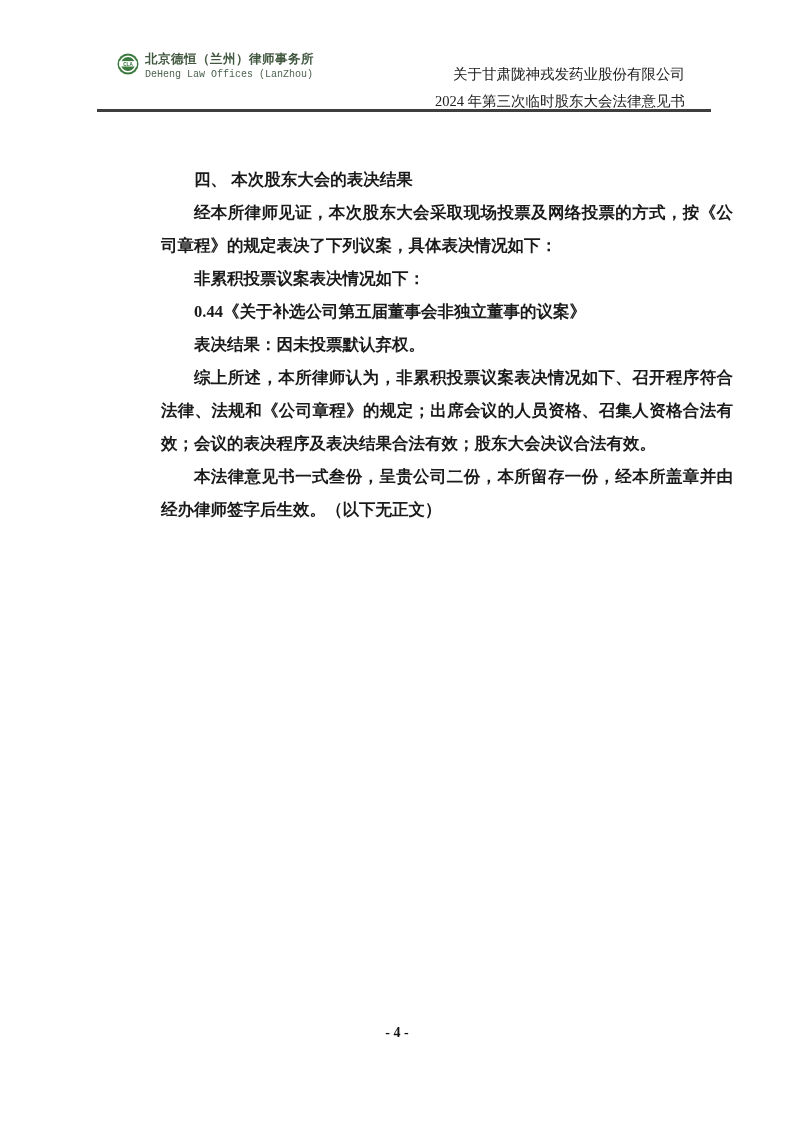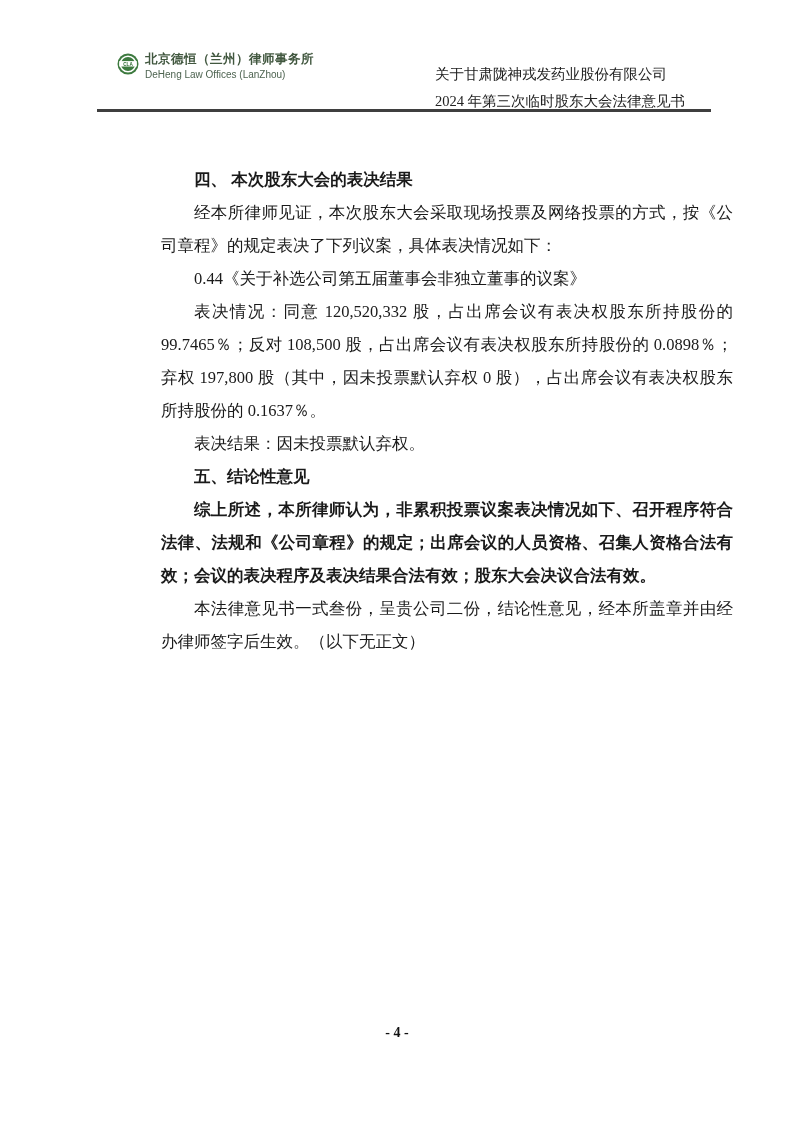--- a/index.html
+++ b/index.html
@@ -17,38 +17,38 @@
     position:absolute;top:52px;left:117px;
     display:flex;align-items:flex-start;gap:6px;
   }
   .seal{flex:0 0 auto;margin-top:1px;}
   .firm-names{display:flex;flex-direction:column;line-height:1.25;}
   .firm-cn{
     font-family:"Liberation Sans","DejaVu Sans",sans-serif;
     font-size:12.5px;font-weight:bold;color:#41573f;letter-spacing:.5px;
   }
   .firm-en{
-    font-family:Liberation Sans, sans-serif;
+    font-family:Liberation Mono, monospace;
     font-size:10px;color:#4d6350;margin-top:1px;
   }
   .doc-titles{
     position:absolute;top:61px;right:109px;
-    text-align:left;font-size:14.5px;line-height:27px;color:#222;
+    text-align:right;font-size:14.5px;line-height:27px;color:#222;
   }
   .header-rule{
     position:absolute;top:109px;left:97px;width:614px;height:3px;
     background:#3f3f3f;
   }
   
   .doc-body{
     position:absolute;top:163px;left:113px;width:572px;margin-left:48px;
   }
   .doc-body p, .doc-body h2{
     margin:0;font-size:16.5px;line-height:33px;
-    text-align:justify;text-indent:2em;
+    text-align:justify;text-indent:2em;font-weight:bold;
   }
   h2.sec-heading{font-weight:bold;text-align:left;}
   .p-intro{margin-top:9px;}
   .p-noncumulative{margin-top:7px;}
   .p-proposal{margin-top:7px;}
   .p-vote-all{margin-top:9px;}
   .p-vote-minor{margin-top:7px;}
   .p-result{margin-top:7px;}
   .p-conclusion{margin-top:5px;line-height:43px;}
   .sec5-heading{margin-top:40px;}
@@ -84,26 +84,25 @@
     <div class="doc-titles">
       <div>关于甘肃陇神戎发药业股份有限公司</div>
       <div>2024 年第三次临时股东大会法律意见书</div>
     </div>
     <div class="header-rule"></div>
   </div>
 
   <div class="doc-body">
     <h2 class="sec-heading">四、 本次股东大会的表决结果</h2>
     <p class="p-intro">经本所律师见证，本次股东大会采取现场投票及网络投票的方式，按《公司章程》的规定表决了下列议案，具体表决情况如下：</p>
+    <p class="p-noncumulative">非累积投票议案表决情况如下：</p>
     <p class="p-proposal">0.44《关于补选公司第五届董事会非独立董事的议案》</p>
-    <p class="p-vote-all">表决情况：同意 120,520,332 股，占出席会议有表决权股东所持股份的 99.7465％；反对 108,500 股，占出席会议有表决权股东所持股份的 0.0898％；弃权 197,800 股（其中，因未投票默认弃权 0 股），占出席会议有表决权股东所持股份的 0.1637％。</p>
     <p class="p-result">表决结果：因未投票默认弃权。</p>
 
-    <h2 class="sec-heading sec5-heading">五、结论性意见</h2>
     <p class="p-summary">综上所述，本所律师认为，非累积投票议案表决情况如下、召开程序符合法律、法规和《公司章程》的规定；出席会议的人员资格、召集人资格合法有效；会议的表决程序及表决结果合法有效；股东大会决议合法有效。</p>
-    <p class="p-closing">本法律意见书一式叁份，呈贵公司二份，结论性意见，经本所盖章并由经办律师签字后生效。（以下无正文）</p>
+    <p class="p-closing">本法律意见书一式叁份，呈贵公司二份，本所留存一份，经本所盖章并由经办律师签字后生效。（以下无正文）</p>
   </div>
 
   <div class="footer">
     <span>- 4 -</span>
   </div>
 
 </div>
 
 </body></html>

